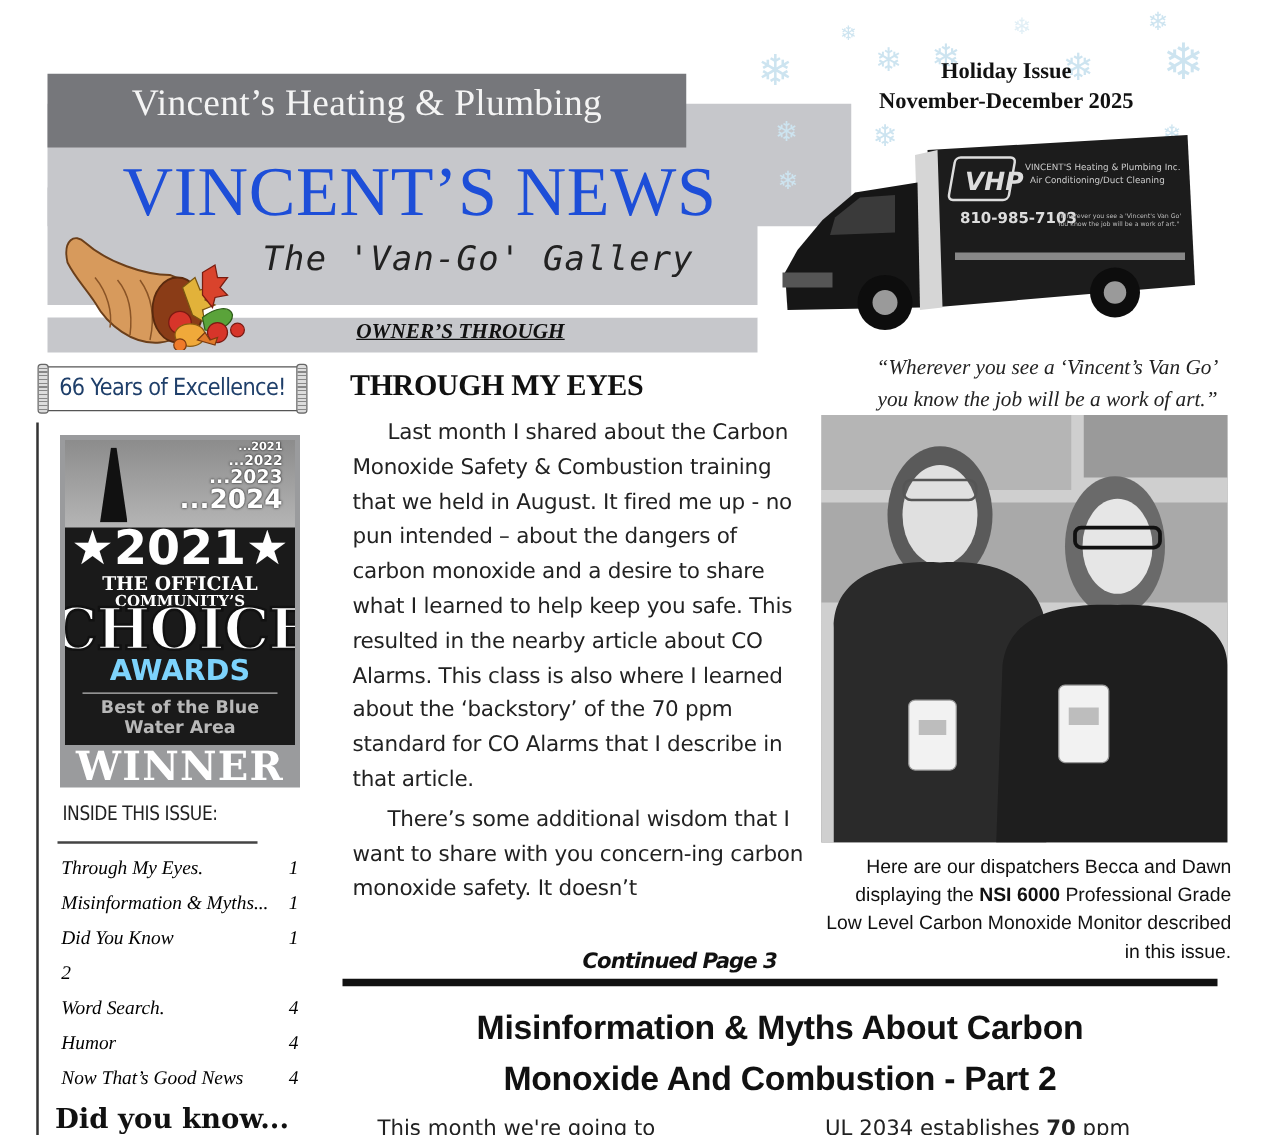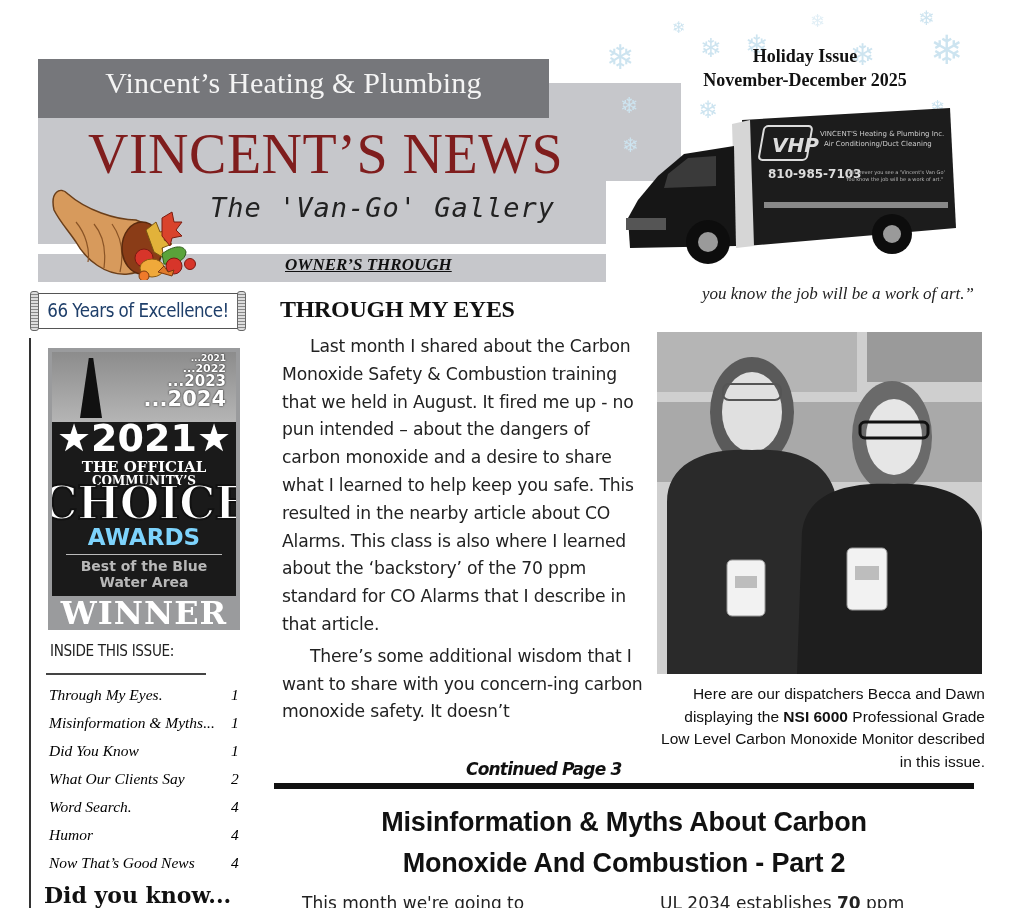--- a/index.html
+++ b/index.html
@@ -8,22 +8,22 @@
 
   
   .hdr-dark { position: absolute; left: 38px; top: 59px; width: 511px; height: 59px; background: #76777b; }
   .hdr-light { position: absolute; left: 38px; top: 83px; width: 643px; height: 98px; background: #c6c7cb; }
   .hdr-light2 { position: absolute; left: 38px; top: 150px; width: 568px; height: 94px; background: #c6c7cb; }
   .hdr-strip { position: absolute; left: 38px; top: 254px; width: 568px; height: 28px; background: #c6c7cb; }
   .hdr-gap { position: absolute; left: 180px; top: 244px; width: 426px; height: 10px; background: #fff; }
 
   .company-name { position: absolute; left: 38px; top: 66px; width: 511px; text-align: center;
     font-family: "Liberation Serif", serif; font-size: 30px; color: #f4f4f4; letter-spacing: 0.2px; }
-  .masthead { position: absolute; left: 88px; top: 122px; font-family: "Liberation Serif", serif;
-    font-size: 56px; color: #7f1d1d; letter-spacing: 0.5px; line-height: 64px; }
+  .masthead { position: absolute; left: 98px; top: 122px; font-family: "Liberation Serif", serif;
+    font-size: 56px; color: #1d4ed8; letter-spacing: 0.5px; line-height: 64px; }
   .gallery { position: absolute; left: 210px; top: 192px; font-family: "DejaVu Sans Mono", monospace;
     font-style: italic; font-size: 27px; color: #222; letter-spacing: 1px; }
   .owners-corner { position: absolute; left: 285px; top: 255px; font-family: "Liberation Serif", serif;
     font-style: italic; font-weight: bold; font-size: 17px; text-decoration: underline; color: #111; }
 
   
   .cornucopia { position: absolute; left: 46px; top: 180px; width: 150px; height: 100px; }
 
   
   .snow { position: absolute; color: #cde4f0; font-size: 28px; line-height: 1; }
@@ -158,20 +158,21 @@
   <rect x="144" y="20" width="48" height="34" rx="4" fill="none" stroke="#ddd" stroke-width="2" transform="skewX(-10)"></rect>
   <text x="148" y="46" fill="#ddd" font-family="DejaVu Sans, sans-serif" font-weight="bold" font-size="20" font-style="italic">VHP</text>
   <text x="196" y="30" fill="#ccc" font-family="DejaVu Sans, sans-serif" font-size="7">VINCENT'S Heating &amp; Plumbing Inc.</text>
   <text x="200" y="40" fill="#ccc" font-family="DejaVu Sans, sans-serif" font-size="7">Air Conditioning/Duct Cleaning</text>
   <text x="144" y="72" fill="#ddd" font-family="DejaVu Sans, sans-serif" font-weight="bold" font-size="12">810-985-7103</text>
   <text x="222" y="68" fill="#bbb" font-family="DejaVu Sans, sans-serif" font-size="5">"Wherever you see a 'Vincent's Van Go'</text>
   <text x="222" y="75" fill="#bbb" font-family="DejaVu Sans, sans-serif" font-size="5">You know the job will be a work of art."</text>
 </svg>
 
 <div class="quote">
+  <div>“Wherever you see a ‘Vincent’s Van Go’</div>
   <div>you know the job will be a work of  art.”</div>
 </div>
 
 <div class="banner">
   <div class="banner-body"></div>
   <div class="banner-roll" style="left:0;"></div>
   <div class="banner-roll" style="right:0;"></div>
   <div class="banner-text">66 Years of Excellence!</div>
 </div>
 <div class="sidebar-line"></div>
@@ -209,21 +210,20 @@
     </li>
   <li>
       <span>Misinformation &amp; Myths...</span>
       <span class="pg">1</span>
     </li>
   <li>
       <span>Did You Know</span>
       <span class="pg">1</span>
     </li>
   <li>
-      <span>What Our Clients Say</span>
       <span class="pg">2</span>
     </li>
   <li>
       <span>Word Search.</span>
       <span class="pg">4</span>
     </li>
   <li>
       <span>Humor</span>
       <span class="pg">4</span>
     </li>

